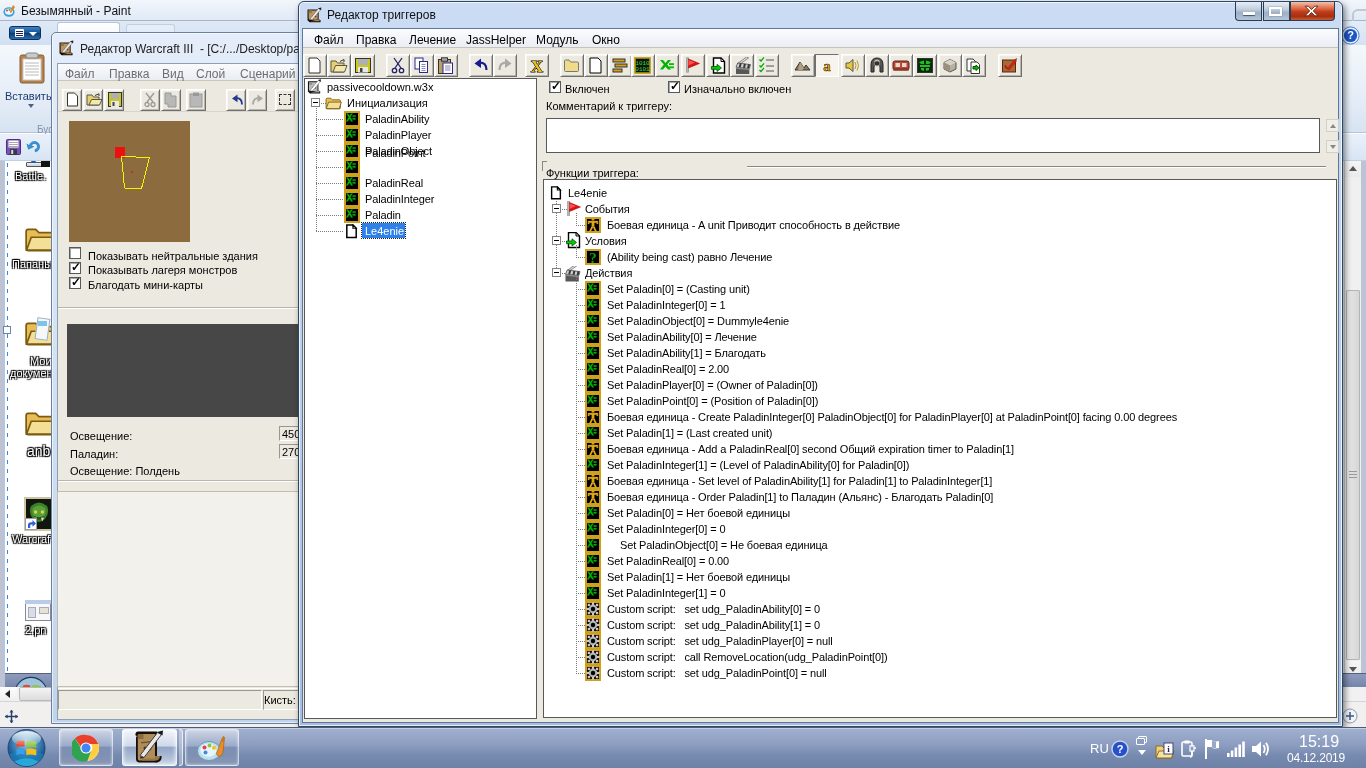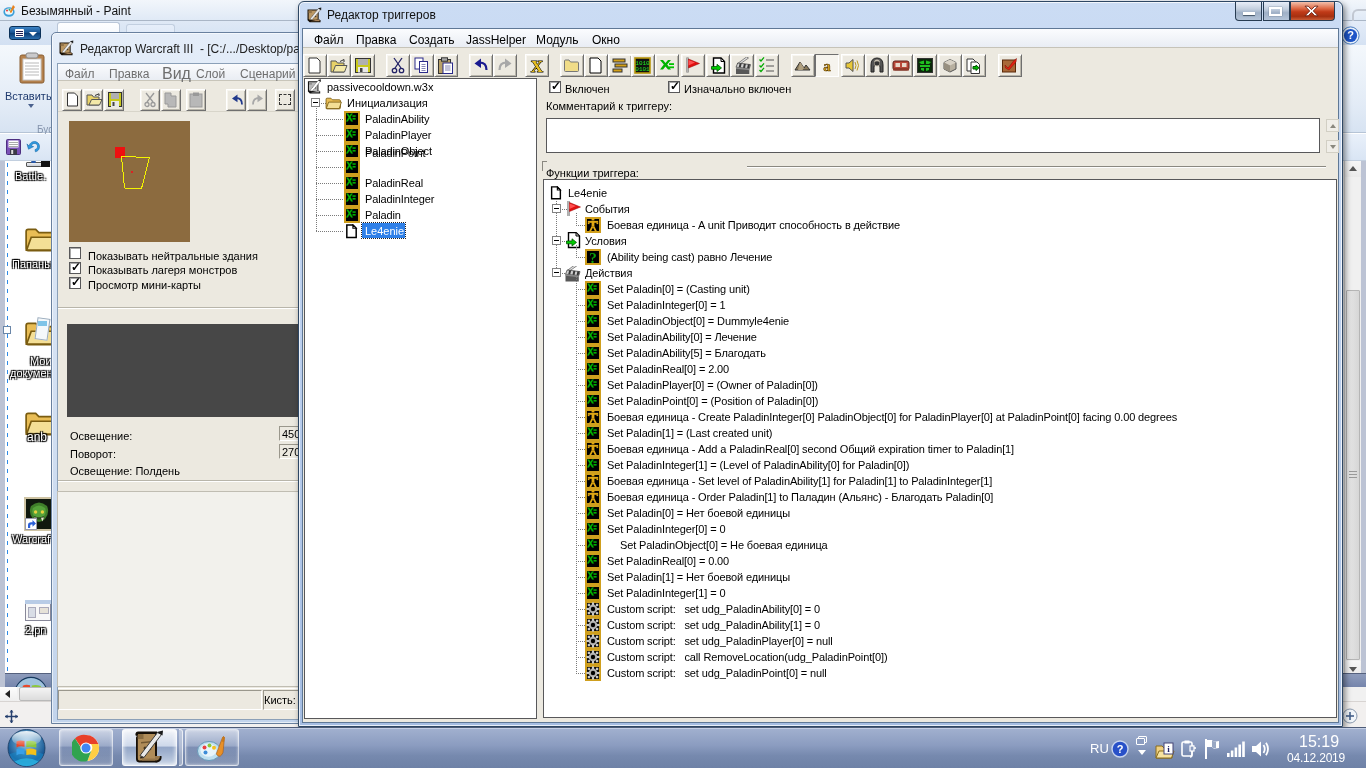--- a/index.html
+++ b/index.html
@@ -150,21 +150,21 @@
       <svg class="a" style="left:24px;top:315px" width="34" height="38" viewBox="0 0 16 15">
         <use href="#yfolder"></use>
       </svg>
       <div class="a" style="left:36px;top:318px;width:13px;height:22px;background:#f4f8fb;border:1px solid #9ab;transform:rotate(8deg)"></div>
       <div class="a" style="left:38px;top:321px;width:9px;height:5px;background:#7fc4e8"></div>
       <div class="a" style="left:30px;top:355px;font-size:11px;color:#fff;text-shadow:1px 1px 1px #000,-1px 1px 1px #000,1px -1px 1px #000,-1px -1px 1px #000;white-space:nowrap">Мои</div>
       <div class="a" style="left:10px;top:367px;font-size:11px;color:#fff;text-shadow:1px 1px 1px #000,-1px 1px 1px #000,1px -1px 1px #000,-1px -1px 1px #000;white-space:nowrap">документ</div>
       <svg class="a" style="left:24px;top:406px" width="34" height="36" viewBox="0 0 16 15">
         <use href="#yfolder"></use>
       </svg>
-      <div class="a" style="left:27px;top:430px;font-size:12px;color:#fff;text-shadow:1px 1px 1px #000,-1px 1px 1px #000,1px -1px 1px #000,-1px -1px 1px #000;white-space:nowrap">anb</div>
+      <div class="a" style="left:27px;top:443px;font-size:14px;color:#fff;text-shadow:1px 1px 1px #000,-1px 1px 1px #000,1px -1px 1px #000,-1px -1px 1px #000;white-space:nowrap">anb</div>
       <div class="a" style="left:24px;top:497px;width:29px;height:34px;background:#10180e;border:2px solid #cfc4a4"></div>
       <svg class="a" style="left:27px;top:500px" width="24" height="27" viewBox="0 0 24 27">
         <path d="M4 6 Q12 -1 20 6 Q23 13 18 19 Q12 25 6 19 Q1 13 4 6Z" fill="#3f7e2a"></path>
         <path d="M6 8 Q12 3 18 8 Q20 13 16.5 17 Q12 21 7.5 17 Q4 13 6 8Z" fill="#55a23a"></path>
         <circle cx="8.6" cy="12" r="1.7" fill="#e8d040"></circle>
         <circle cx="15.4" cy="12" r="1.7" fill="#e8d040"></circle>
         <path d="M6.5 18 Q12 21.5 17.5 18 L16.5 16 Q12 18.5 7.5 16Z" fill="#2a4a1e"></path>
         <path d="M7 17.5 L8.6 21.5 L10 17.8Z" fill="#e8e4d0"></path>
         <path d="M17 17.5 L15.4 21.5 L14 17.8Z" fill="#e8e4d0"></path>
       </svg>
@@ -187,21 +187,21 @@
   <svg class="a" style="left:7px;top:8px" width="17" height="17" viewBox="0 0 18 18">
       <use href="#wcscroll"></use>
     </svg>
   <div class="tx" style="left:29px;top:9px;font-size:12px;color:#222">Редактор Warcraft III&nbsp; - [C:/.../Desktop/pa</div>
 
   <div class="a" style="left:6px;top:31px;width:1273px;height:657px;background:#ece9e0;border:1px solid #8ba0b8"></div>
 
   <div class="a" style="left:7px;top:32px;width:1271px;height:17px;background:linear-gradient(#fafbfd,#e9edf3);border-bottom:1px solid #c8c5ba"></div>
   <div class="tx" style="left:14px;top:34px;color:#6e6e6e;font-size:12px">Файл</div>
   <div class="tx" style="left:58px;top:34px;color:#6e6e6e;font-size:12px">Правка</div>
-  <div class="tx" style="left:111px;top:34px;color:#6e6e6e;font-size:16px">Вид</div>
+  <div class="tx" style="left:111px;top:34px;color:#6e6e6e;font-size:12px">Вид</div>
   <div class="tx" style="left:145px;top:34px;color:#6e6e6e;font-size:12px">Слой</div>
   <div class="tx" style="left:189px;top:34px;color:#6e6e6e;font-size:12px">Сценарий</div>
 
   <div class="a" style="left:7px;top:50px;width:1271px;height:30px;background:#ece9e0;border-bottom:1px solid #d8d5ca"></div>
   <div id="wetools">
       <div class="tb" style="left:11px;top:57px;width:20px;height:22px"></div>
       <div class="tb" style="left:32px;top:57px;width:20px;height:22px"></div>
       <div class="tb" style="left:53px;top:57px;width:20px;height:22px"></div>
       <div class="tb" style="left:89px;top:57px;width:20px;height:22px"></div>
       <div class="tb" style="left:110px;top:57px;width:20px;height:22px"></div>
@@ -258,29 +258,29 @@
 
   <div class="cb" style="left:18px;top:215px"></div>
   <div class="tx" style="left:37px;top:216px">Показывать нейтральные здания</div>
   <div class="cb" style="left:18px;top:230px">
       <span class="ck">✓</span>
     </div>
   <div class="tx" style="left:37px;top:230px">Показывать лагеря монстров</div>
   <div class="cb" style="left:18px;top:245px">
       <span class="ck">✓</span>
     </div>
-  <div class="tx" style="left:37px;top:245px">Просмотр мини-карты</div>
+  <div class="tx" style="left:37px;top:245px">Благодать мини-карты</div>
 
   <div class="a" style="left:7px;top:275px;width:1270px;height:2px;border-top:1px solid #b8b5aa;border-bottom:1px solid #fff"></div>
 
   <div class="a" style="left:16px;top:292px;width:500px;height:93px;background:#474747"></div>
   <div class="tx" style="left:19px;top:396px">Освещение:</div>
   <div class="a" style="left:228px;top:394px;width:70px;height:15px;background:#ece9e0;border:1px solid;border-color:#9a978c #fff #fff #9a978c"></div>
   <div class="tx" style="left:231px;top:394px">450</div>
-  <div class="tx" style="left:19px;top:414px">Поворот:</div>
+  <div class="tx" style="left:19px;top:414px">Паладин:</div>
   <div class="a" style="left:228px;top:412px;width:70px;height:15px;background:#ece9e0;border:1px solid;border-color:#9a978c #fff #fff #9a978c"></div>
   <div class="tx" style="left:231px;top:412px">270</div>
   <div class="tx" style="left:19px;top:431px">Освещение: Полдень</div>
   <div class="a" style="left:7px;top:448px;width:1270px;height:2px;border-top:1px solid #b8b5aa;border-bottom:1px solid #fff"></div>
 
   <div class="a" style="left:6px;top:459px;width:1271px;height:196px;background:#f2f1ec;border:1px solid #c0bdb2"></div>
 
   <div class="a" style="left:7px;top:656px;width:1271px;height:26px;background:#ece9e0;border-top:1px solid #fff"></div>
   <div class="a" style="left:7px;top:658px;width:204px;height:20px;border:1px solid;border-color:#9a978c #fff #fff #9a978c"></div>
   <div class="a" style="left:212px;top:658px;width:120px;height:20px;border:1px solid;border-color:#9a978c #fff #fff #9a978c"></div>
@@ -303,21 +303,21 @@
       <svg class="a" style="left:1006px;top:3px" width="15" height="14" viewBox="0 0 15 14">
         <path d="M1 2.2 L4.2 2.2 L7.5 5.6 L10.8 2.2 L14 2.2 L9.3 7 L14 11.8 L10.8 11.8 L7.5 8.4 L4.2 11.8 L1 11.8 L5.7 7 Z" fill="#fff" stroke="#6a2014" stroke-width="0.9"></path>
       </svg>
     </div>
 
   <div class="a" style="left:4px;top:27px;width:1037px;height:695px;background:#ece9e0;border:1px solid #5f7896"></div>
 
   <div class="a" style="left:5px;top:28px;width:1035px;height:19px;background:linear-gradient(#fbfcfe,#e9edf4);border-bottom:1px solid #c6c3b8"></div>
   <div class="tx" style="left:16px;top:31px;font-size:12px;color:#000">Файл</div>
   <div class="tx" style="left:58px;top:31px;font-size:12px;color:#000">Правка</div>
-  <div class="tx" style="left:111px;top:31px;font-size:12px;color:#000">Создать</div>
+  <div class="tx" style="left:111px;top:31px;font-size:12px;color:#000">Лечение</div>
   <div class="tx" style="left:168px;top:31px;font-size:12px;color:#000">JassHelper</div>
   <div class="tx" style="left:238px;top:31px;font-size:12px;color:#000">Модуль</div>
   <div class="tx" style="left:294px;top:31px;font-size:12px;color:#000">Окно</div>
 
   <div class="a" style="left:5px;top:47px;width:1035px;height:31px;background:#ece9e0"></div>
   <div id="trigtools">
       <div class="tb" style="left:5px;top:53px;width:24px;height:23px"></div>
       <div class="tb" style="left:29px;top:53px;width:24px;height:23px"></div>
       <div class="tb" style="left:53px;top:53px;width:24px;height:23px"></div>
       <div class="tb" style="left:88px;top:53px;width:24px;height:23px"></div>
@@ -655,21 +655,21 @@
         <use href="#xeq" transform="translate(0,-0.5)"></use>
       </svg>
     </div>
     <div class="tx tn" style="left:607px;top:329px">Set PaladinAbility[0] = Лечение</div>
     <div class="dh" style="left:576px;top:353px;width:9px"></div>
     <div class="wic" style="left:585px;top:345px">
       <svg width="12" height="12" viewBox="0 0 15 15" style="position:absolute;left:0;top:0">
         <use href="#xeq" transform="translate(0,-0.5)"></use>
       </svg>
     </div>
-    <div class="tx tn" style="left:607px;top:345px">Set PaladinAbility[5] = Благодать</div>
+    <div class="tx tn" style="left:607px;top:345px">Set PaladinAbility[1] = Благодать</div>
     <div class="dh" style="left:576px;top:369px;width:9px"></div>
     <div class="wic" style="left:585px;top:361px">
       <svg width="12" height="12" viewBox="0 0 15 15" style="position:absolute;left:0;top:0">
         <use href="#xeq" transform="translate(0,-0.5)"></use>
       </svg>
     </div>
     <div class="tx tn" style="left:607px;top:361px">Set PaladinReal[0] = 2.00</div>
     <div class="dh" style="left:576px;top:385px;width:9px"></div>
     <div class="wic" style="left:585px;top:377px">
       <svg width="12" height="12" viewBox="0 0 15 15" style="position:absolute;left:0;top:0">

